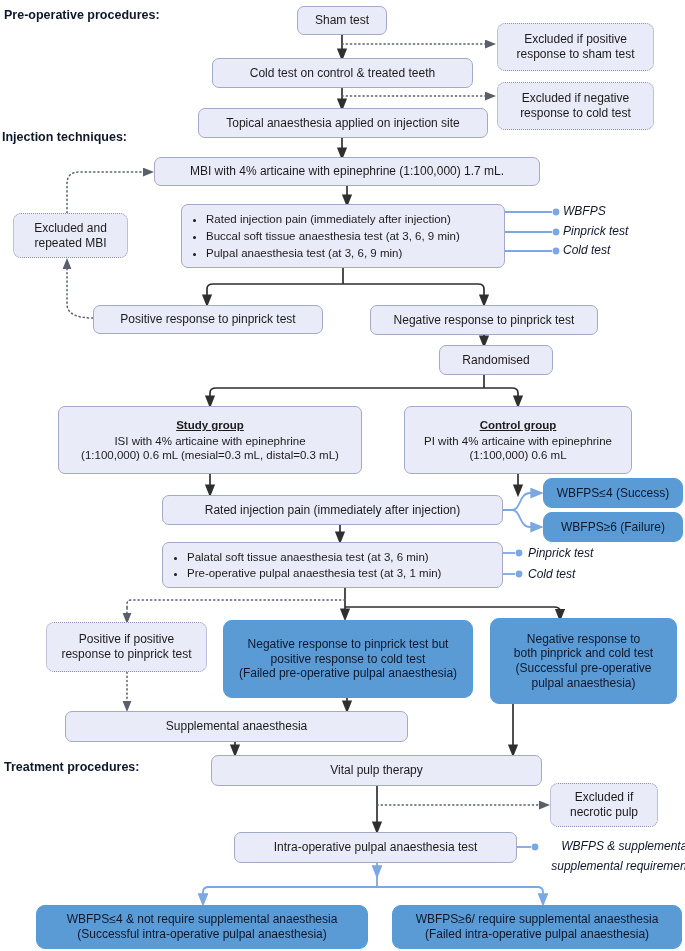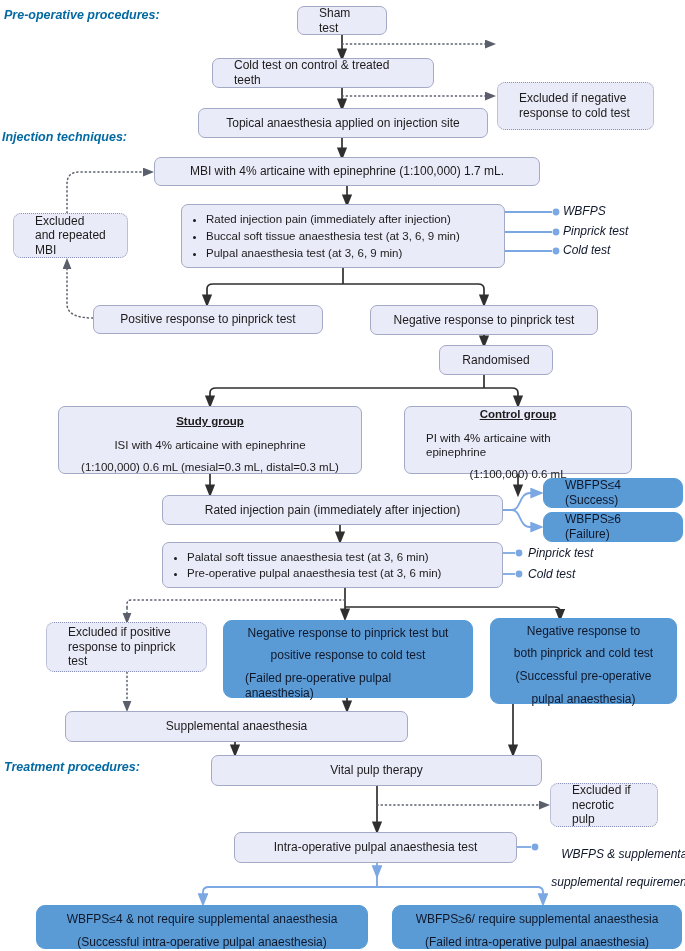--- a/index.html
+++ b/index.html
@@ -5,31 +5,31 @@
   html,body{margin:0;padding:0;background:#fff;}
   #stage{
     position:relative;width:685px;height:951px;background:#ffffff;
     font-family:"Liberation Sans", sans-serif;color:#1b1b1b;overflow:hidden;
   }
   #connectors{position:absolute;left:0;top:0;z-index:1;}
   .box{
     position:absolute;z-index:2;box-sizing:border-box;
     background:#EAEBF8;border:1.3px solid #A4A9C6;border-radius:7px;
     display:flex;flex-direction:column;align-items:center;justify-content:center;
-    text-align:left;font-size:12px;line-height:1.22;padding:2px 21px;color:#1b1b1b;
+    text-align:center;font-size:12px;line-height:1.22;padding:2px 6px;color:#1b1b1b;
   }
   .dashed{border:1.5px dotted #8C93B8;border-radius:8px;}
   .blue{background:#5B9BD5;border:1px solid #549BD9;border-radius:9px;color:#0f172a;}
   .bullets{align-items:flex-start;text-align:left;justify-content:center;padding:2px 4px 2px 8px;}
   .bullets ul{margin:0;padding:0 0 0 16px;list-style:disc;font-size:11.5px;}
   .bullets li{margin:2.5px 0;}
-  .heading{position:absolute;z-index:2;font-weight:bold;font-size:12.5px;color:#0369a1;white-space:nowrap;font-style:italic;}
+  .heading{position:absolute;z-index:2;font-weight:bold;font-size:12.5px;color:#0f172a;white-space:nowrap;}
   .blue-label{position:absolute;z-index:2;color:#0f172a;font-style:italic;font-size:12px;white-space:nowrap;}
   .group-title{font-weight:bold;text-decoration:underline;margin-bottom:2px;}
-  .ln{display:block;margin-top:8px;}
+  .ln{display:block;}
 </style>
 </head>
 <body>
 
 <div id="stage">
 
   <svg id="connectors" width="685" height="951" viewBox="0 0 685 951">
     <defs>
       <marker id="mb" markerWidth="9" markerHeight="8" refX="1.5" refY="3" orient="auto">
         <path d="M0,0 L7.5,3 L0,6 z" fill="#2f2f2f"></path>
@@ -100,22 +100,23 @@
       <circle cx="535" cy="847" r="3.4"></circle>
     </g>
   </svg>
 
   <div class="heading" style="left:4px;top:8px">Pre-operative procedures:</div>
   <div class="heading" style="left:2px;top:130px">Injection techniques:</div>
   <div class="heading" style="left:4px;top:760px">Treatment procedures:</div>
 
   <div class="box" style="left:297px;top:6px;width:90px;height:29px">Sham test</div>
 
-
-  <div class="box" style="left:212px;top:58px;width:222px;height:30px">Cold test on control &amp; treated teeth</div>
+  <div class="box dashed" style="left:497px;top:23px;width:157px;height:48px">Excluded if positive response to sham test</div>
+
+  <div class="box" style="left:212px;top:58px;width:261px;height:30px">Cold test on control &amp; treated teeth</div>
 
   <div class="box dashed" style="left:497px;top:82px;width:157px;height:48px">Excluded if negative response to cold test</div>
 
   <div class="box" style="left:198px;top:108px;width:290px;height:30px">Topical anaesthesia applied on injection site</div>
 
   <div class="box" style="left:154px;top:157px;width:386px;height:29px">MBI with 4% articaine with epinephrine (1:100,000) 1.7 mL.</div>
 
   <div class="box dashed" style="left:13px;top:213px;width:115px;height:45px">Excluded and repeated MBI</div>
 
   <div class="box bullets" style="left:181px;top:204px;width:324px;height:64px">
@@ -150,28 +151,28 @@
 
   <div class="box" style="left:162px;top:495px;width:341px;height:30px">Rated injection pain (immediately after injection)</div>
 
   <div class="box blue" style="left:543px;top:478px;width:140px;height:30px">WBFPS≤4 (Success)</div>
 
   <div class="box blue" style="left:543px;top:512px;width:140px;height:30px">WBFPS≥6 (Failure)</div>
 
   <div class="box bullets" style="left:162px;top:542px;width:341px;height:46px">
     <ul>
       <li>Palatal soft tissue anaesthesia test (at 3, 6 min)</li>
-      <li>Pre-operative pulpal anaesthesia test (at 3, 6 min)</li>
+      <li>Pre-operative pulpal anaesthesia test (at 3, 1 min)</li>
     </ul>
   </div>
 
   <div class="blue-label" style="left:528px;top:546px">Pinprick test</div>
   <div class="blue-label" style="left:528px;top:567px">Cold test</div>
 
-  <div class="box dashed" style="left:46px;top:622px;width:161px;height:50px">Excluded if positive response to pinprick test</div>
+  <div class="box dashed" style="left:46px;top:622px;width:161px;height:50px">Positive if positive response to pinprick test</div>
 
   <div class="box blue" style="left:223px;top:620px;width:250px;height:78px">
     <span class="ln">Negative response to pinprick test but</span>
     <span class="ln">positive response to cold test</span>
     <span class="ln">(Failed pre-operative pulpal anaesthesia)</span>
   </div>
 
   <div class="box blue" style="left:490px;top:618px;width:187px;height:86px">
     <span class="ln">Negative response to</span>
     <span class="ln">both pinprick and cold test</span>

